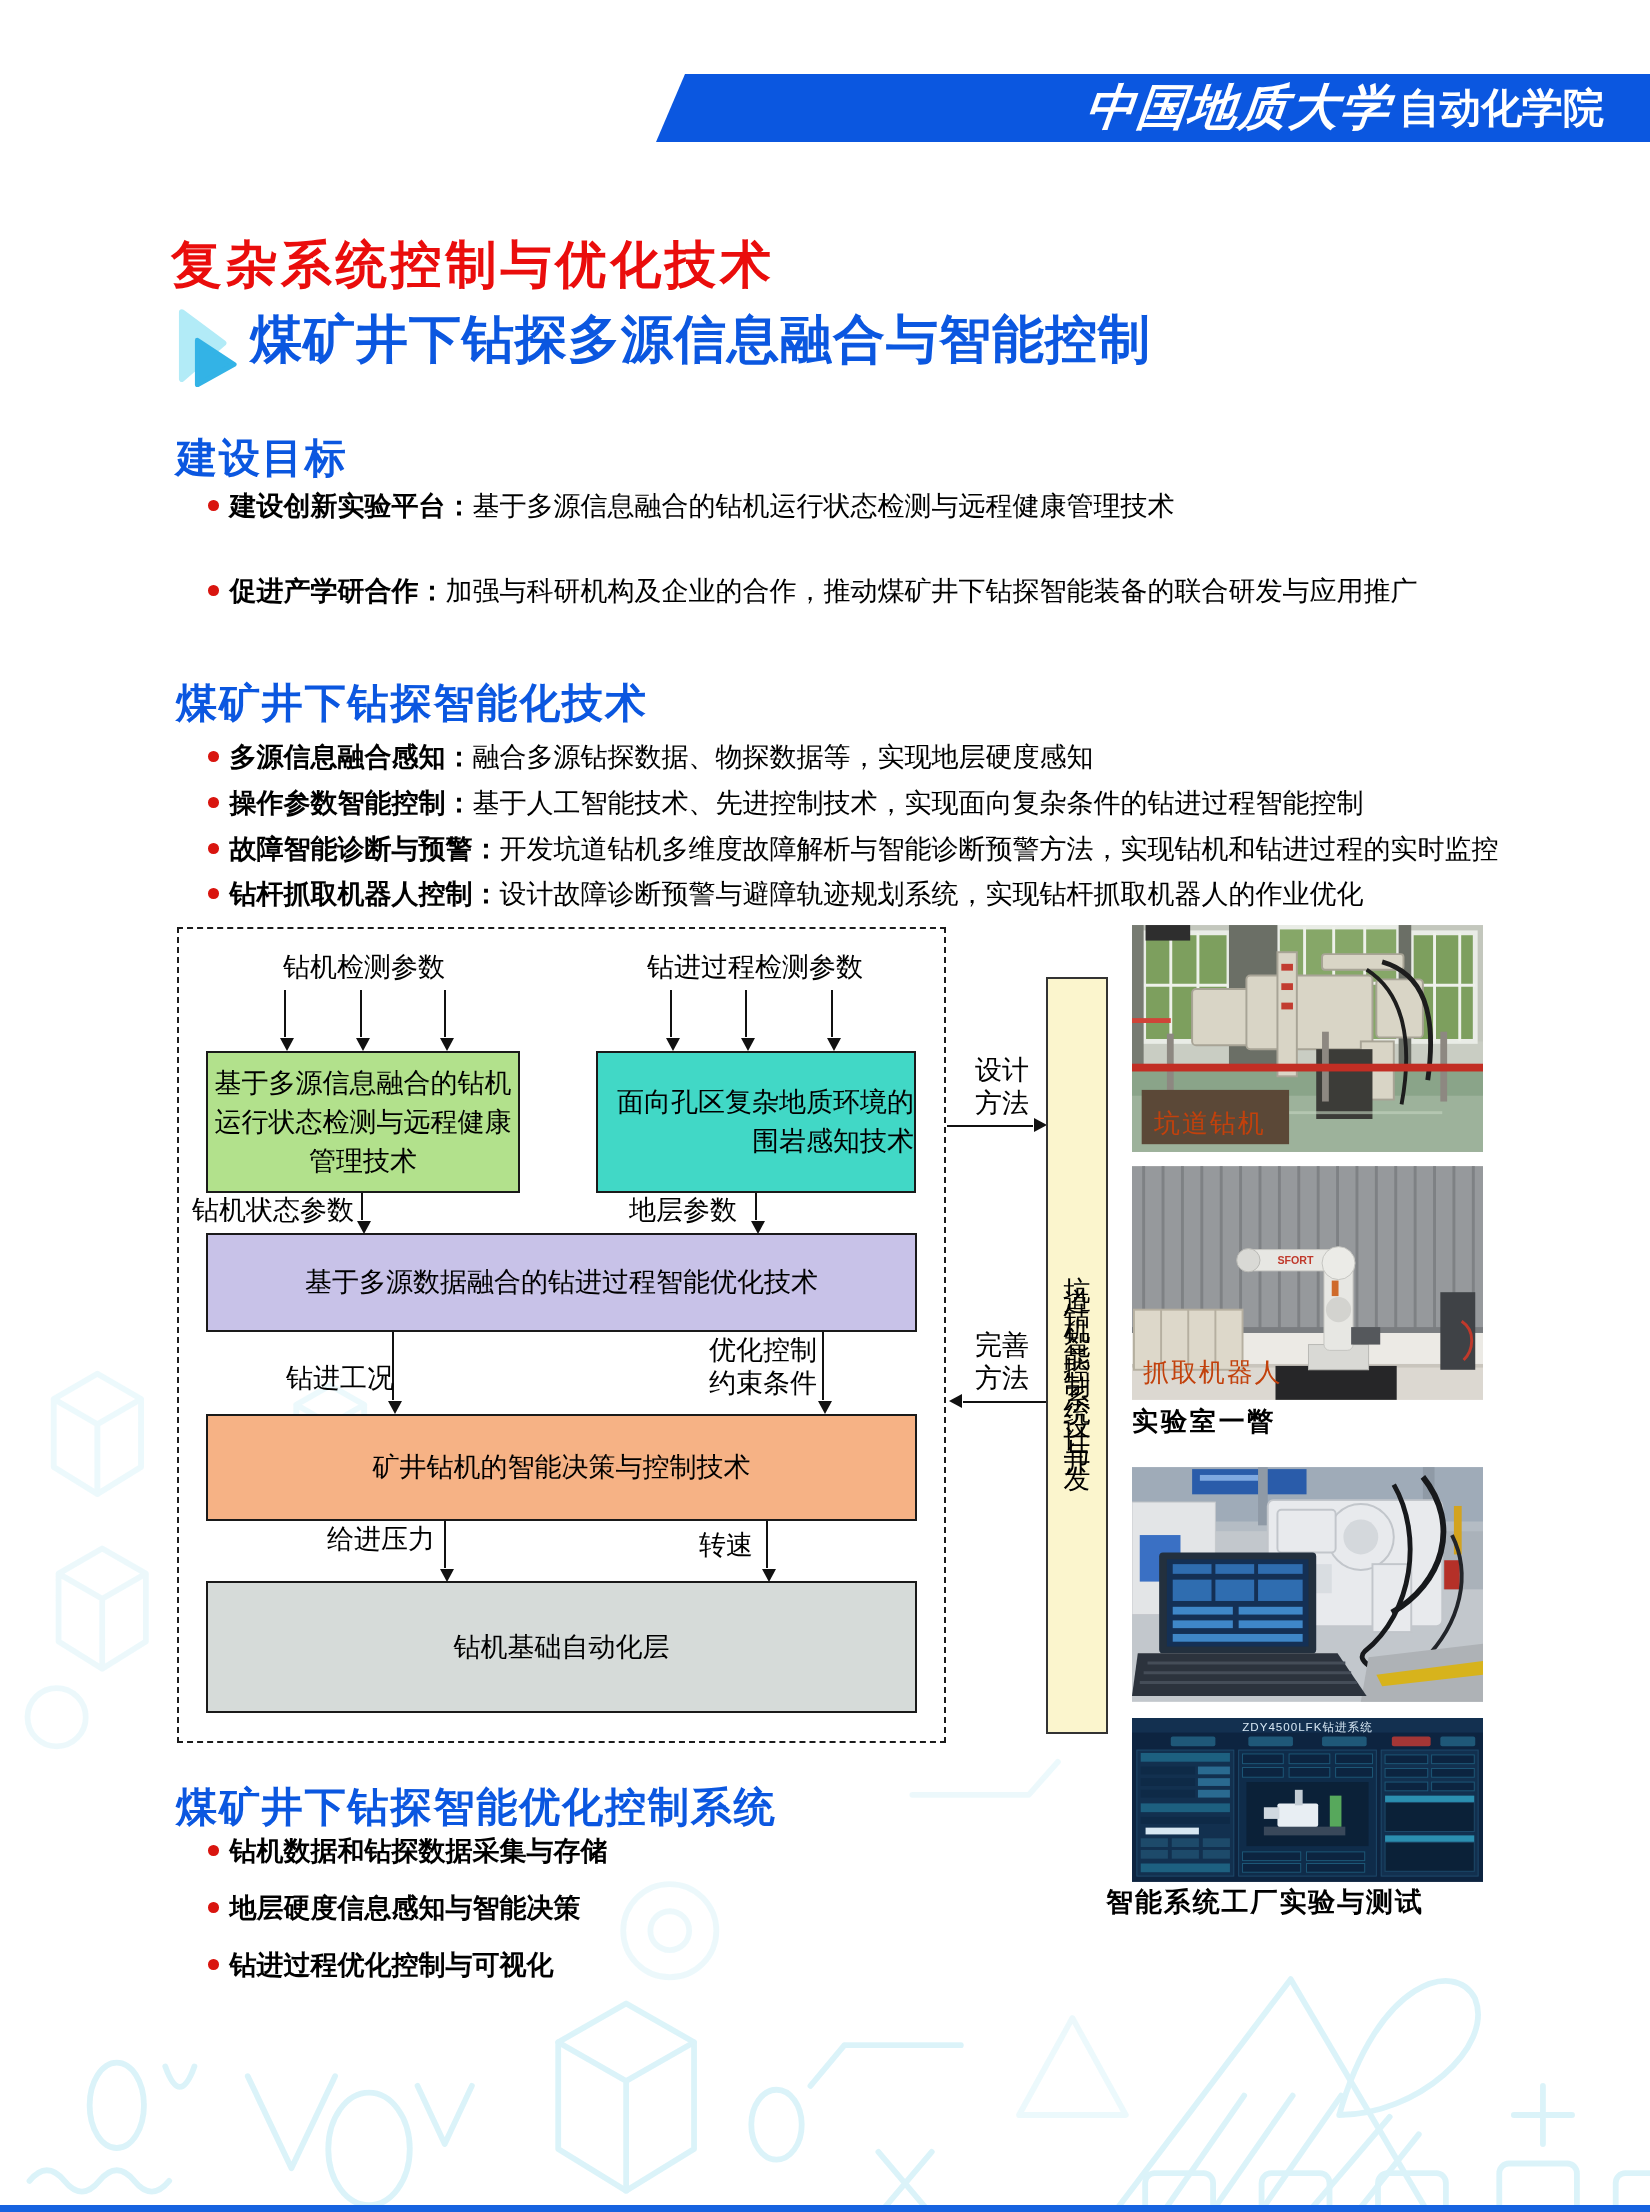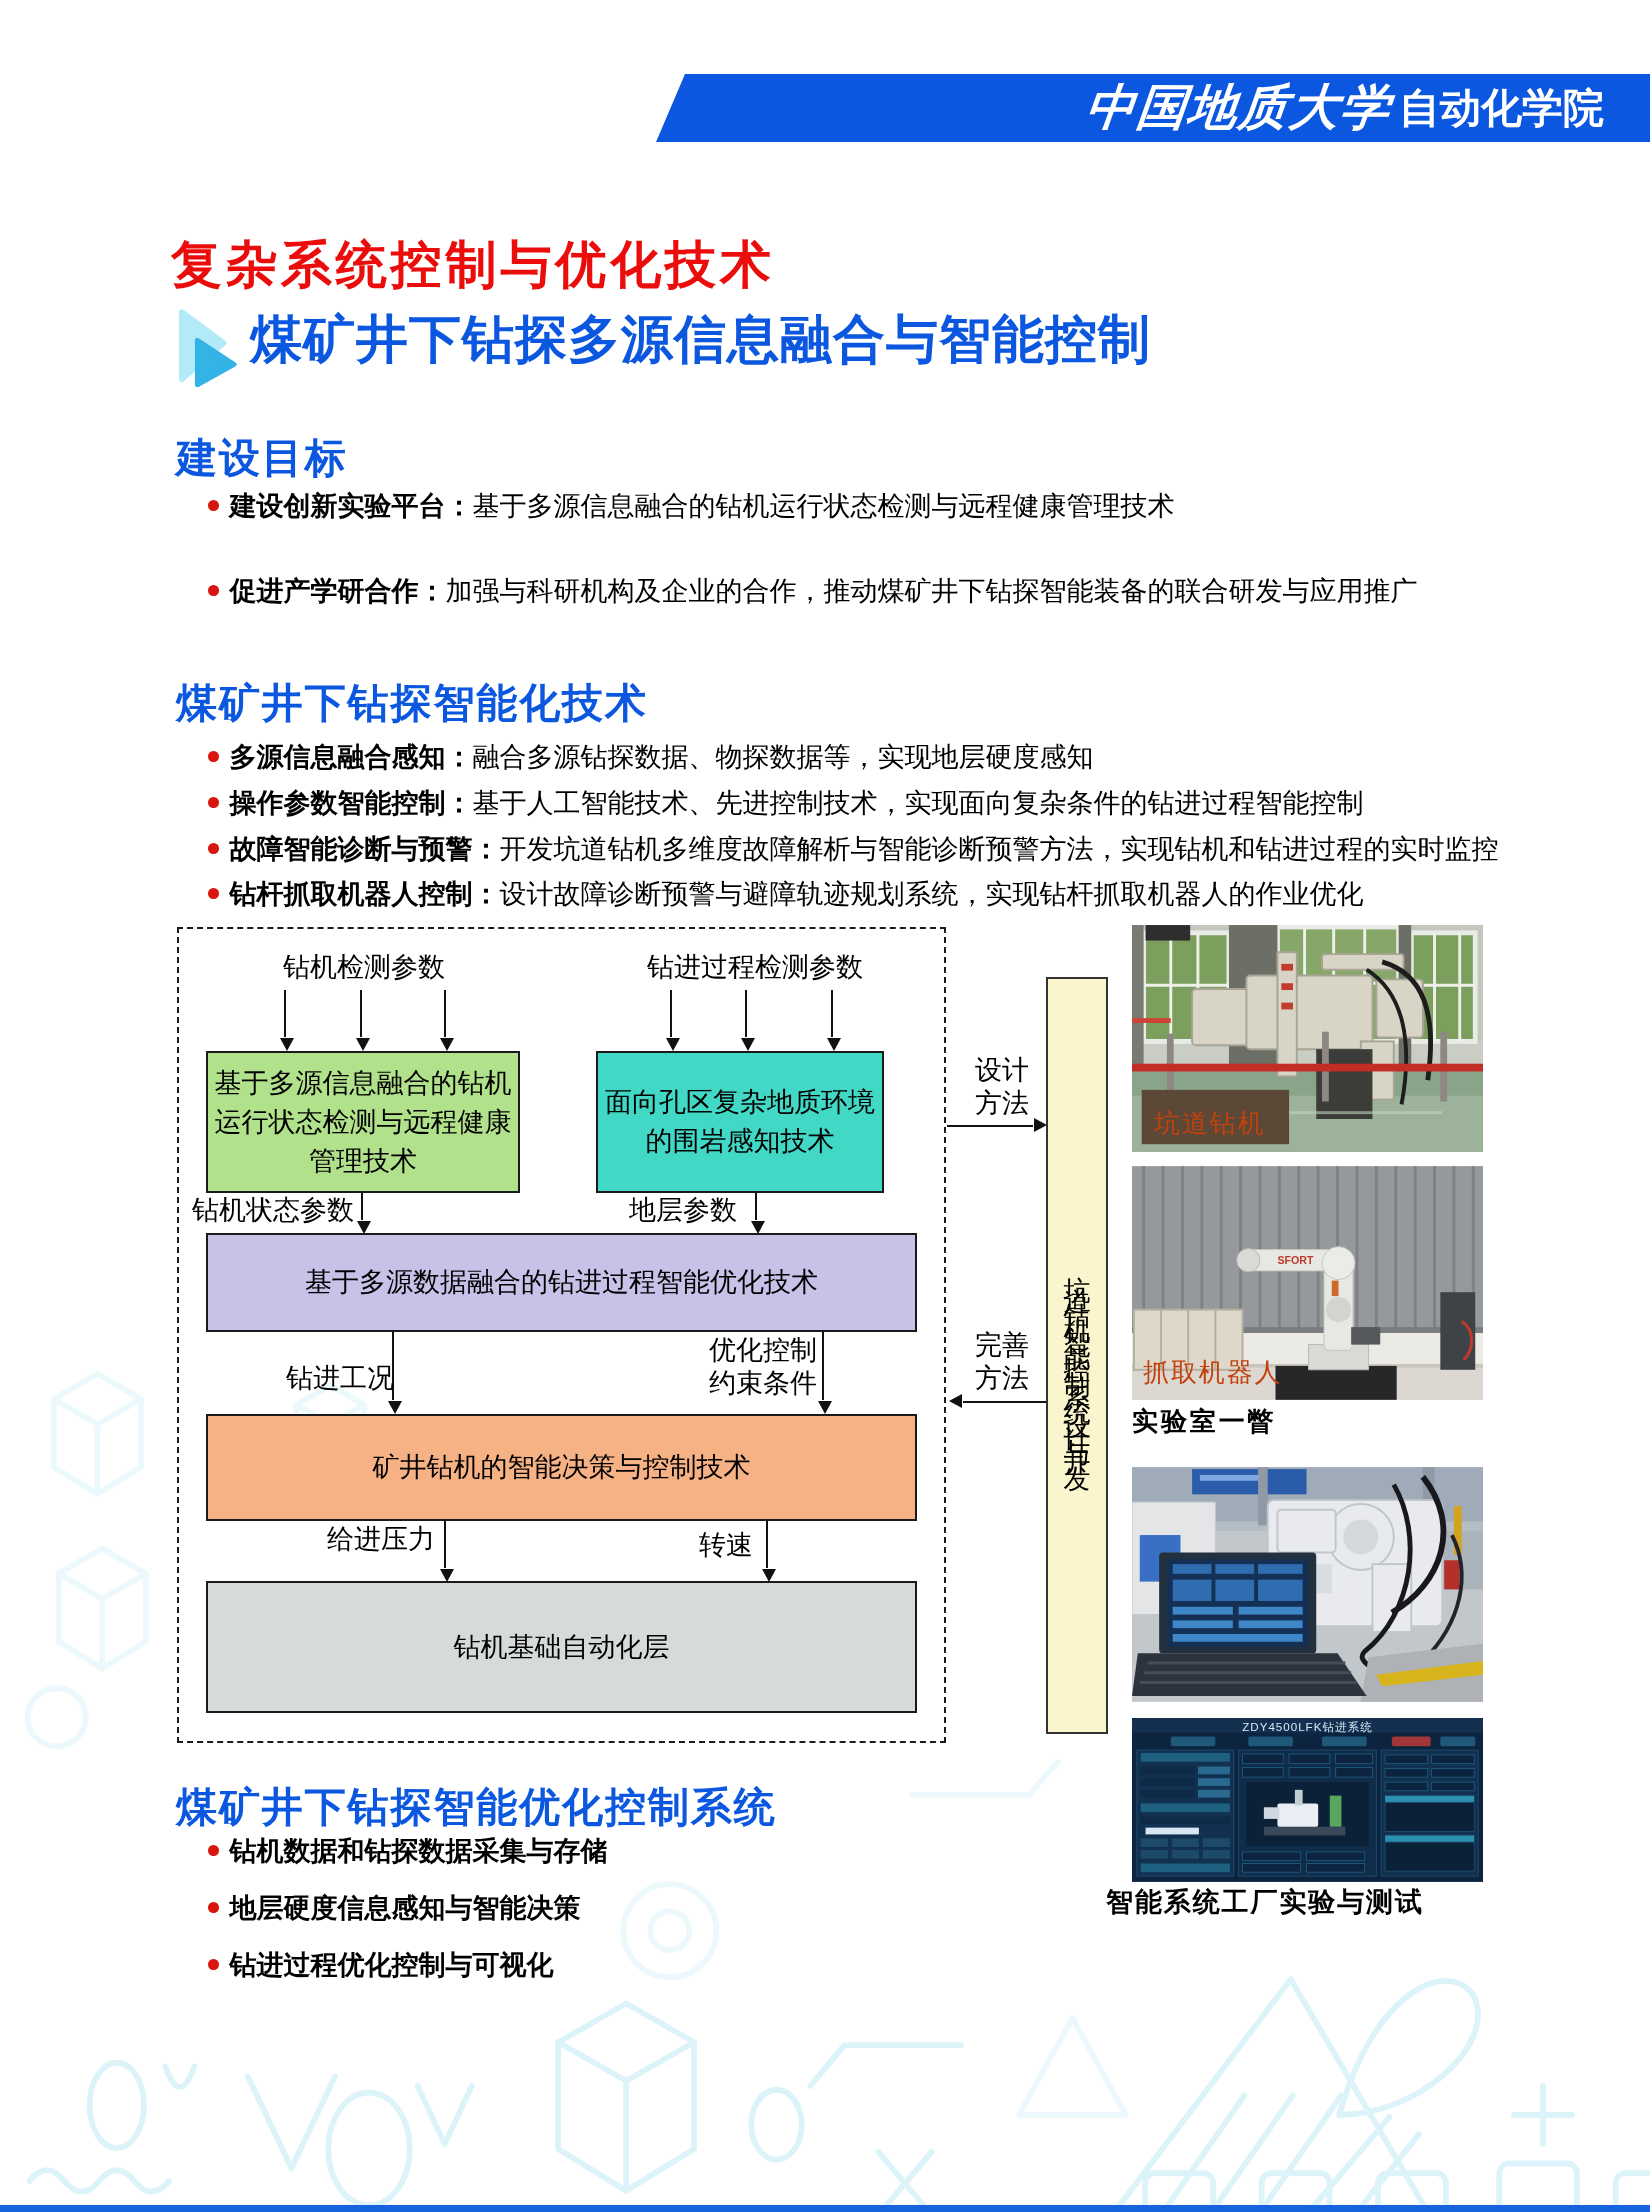--- a/index.html
+++ b/index.html
@@ -39,21 +39,21 @@
   .b-bold{font-weight:bold;}
   
   .dashed-box{position:absolute;left:177px;top:927px;width:769px;height:816px;
     border:2.9px dashed #1b1b1b;box-sizing:border-box;}
   .dlabel{position:absolute;font-size:27px;color:#000;text-align:right;line-height:33px;}
   .pre{white-space:pre-line;}
   .dbox{position:absolute;border:2.4px solid #1a1a1a;box-sizing:border-box;
     display:flex;align-items:center;justify-content:center;text-align:center;
     font-size:27px;line-height:39px;color:#000;}
   #box-green{left:206px;top:1051px;width:314px;height:142px;background:var(--box-green,#b2e18c);}
-  #box-teal{left:596px;top:1051px;width:288px;height:142px;background:var(--box-teal,#41d8c6);}
+  #box-teal{left:596px;top:1051px;width:320px;height:142px;background:var(--box-teal,#41d8c6);text-align:right;}
   #box-purple{left:206px;top:1233px;width:711px;height:99px;background:var(--box-purple,#c8c2e8);}
   #box-orange{left:206px;top:1414px;width:711px;height:107px;background:var(--box-orange,#f6b285);}
   #box-gray{left:206px;top:1581px;width:711px;height:132px;background:var(--box-gray,#d6dbd9);}
   #box-vertical{left:1046px;top:977px;width:62px;height:757px;background:var(--box-yellow,#fbf5cd);
     border:2.4px solid #333;writing-mode:vertical-lr;text-orientation:upright;
     letter-spacing:13.6px;font-size:27px;line-height:58px;}
   #lbl-input-left{left:278px;top:951px;width:167px;}
   #lbl-input-right{left:640px;top:951px;width:223px;}
   #lbl-state{left:192px;top:1194px;width:175px;text-align:left;}
   #lbl-strata{left:629px;top:1194px;width:126px;text-align:left;}

